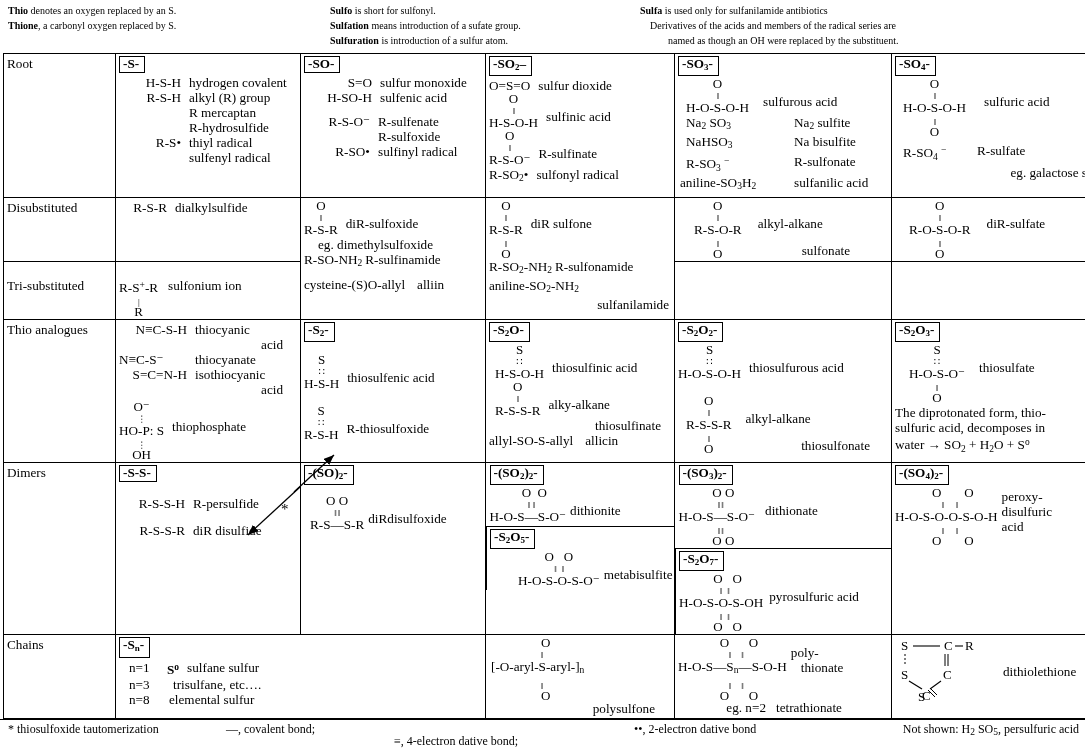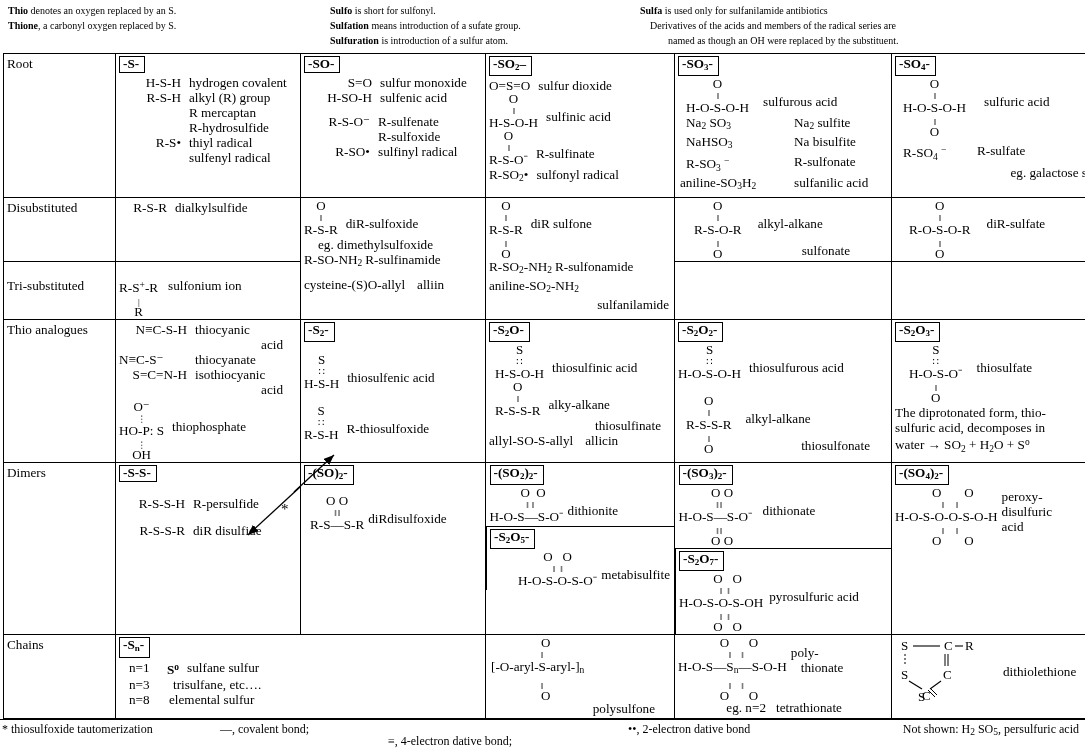--- a/index.html
+++ b/index.html
@@ -54,39 +54,39 @@
   
   .ent{display:flex;align-items:flex-start;line-height:15px;white-space:nowrap;}
   .ent .f{text-align:right;}
   .ent .n{padding-left:8px;}
   .rt{text-align:right;}
 
   
   .struct{display:inline-block;text-align:center;line-height:11px;vertical-align:middle;}
   .struct .top,.struct .bot{font-size:13px;line-height:11px;}
   .struct .bond{font-size:9px;line-height:7px;letter-spacing:-0.5px;}
-  .struct .mid{font-size:13.2px;line-height:15px;white-space:nowrap;font-family:Liberation Serif, serif;}
+  .struct .mid{font-size:13.2px;line-height:15px;white-space:nowrap;}
   .dots{font-size:10px;line-height:6px;letter-spacing:0px;}
 
   sub{font-size:9.5px;vertical-align:-0.25em;}
   sup{font-size:9.5px;vertical-align:0.45em;}
 
   
   table.inner{border-collapse:collapse;width:100%;table-layout:fixed;}
   table.inner td{border:1px solid #000;vertical-align:top;padding:2px 3px;font-size:13.2px;line-height:15px;}
 
   
   .footer{
     display:flex;width:1085px;font-size:12px;
     padding-top:2px;
     border-top:1px solid #000;
     margin-top:0px;
   }
   .footer .fitem{white-space:nowrap;}
-  .f1{padding-left:2px;width:218px;}
+  .f1{padding-left:8px;width:218px;}
   .f2{width:168px;}
   .f3{width:240px;margin-top:12px;}
   .f4{width:210px;}
   .f5{text-align:right;width:auto;flex:1;padding-right:6px;}
 
   
   .overlay{position:absolute;left:0;top:0;width:1085px;height:748px;pointer-events:none;}
 </style>
 </head>
 <body>

